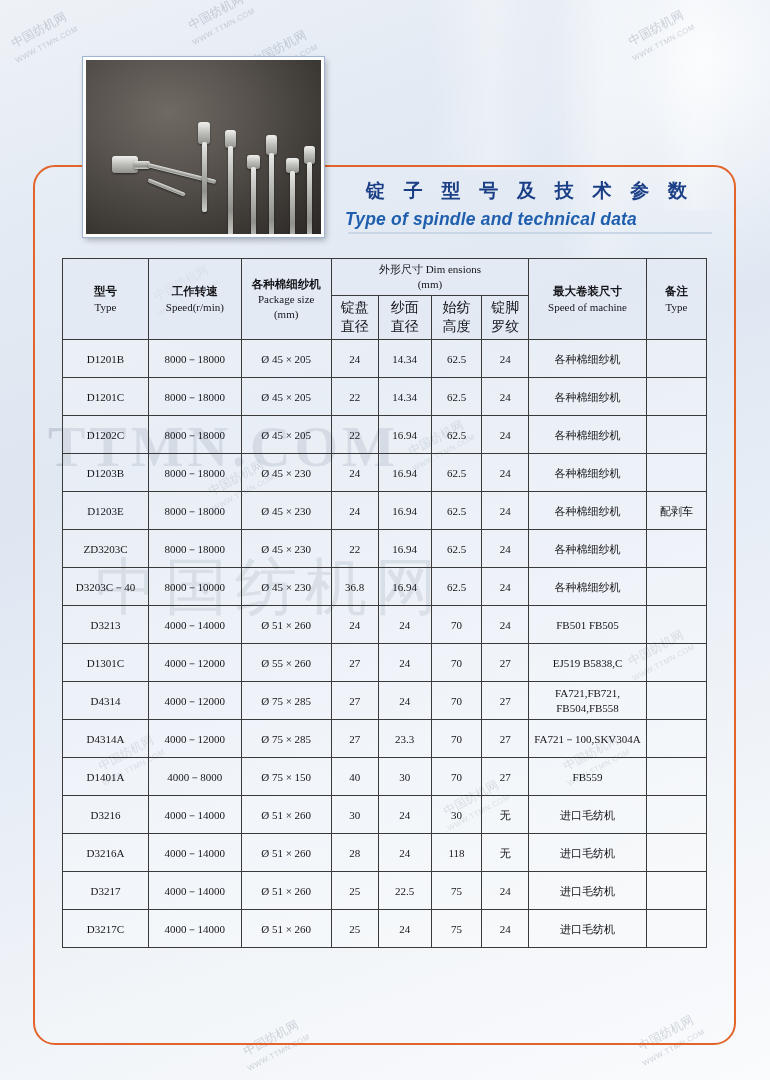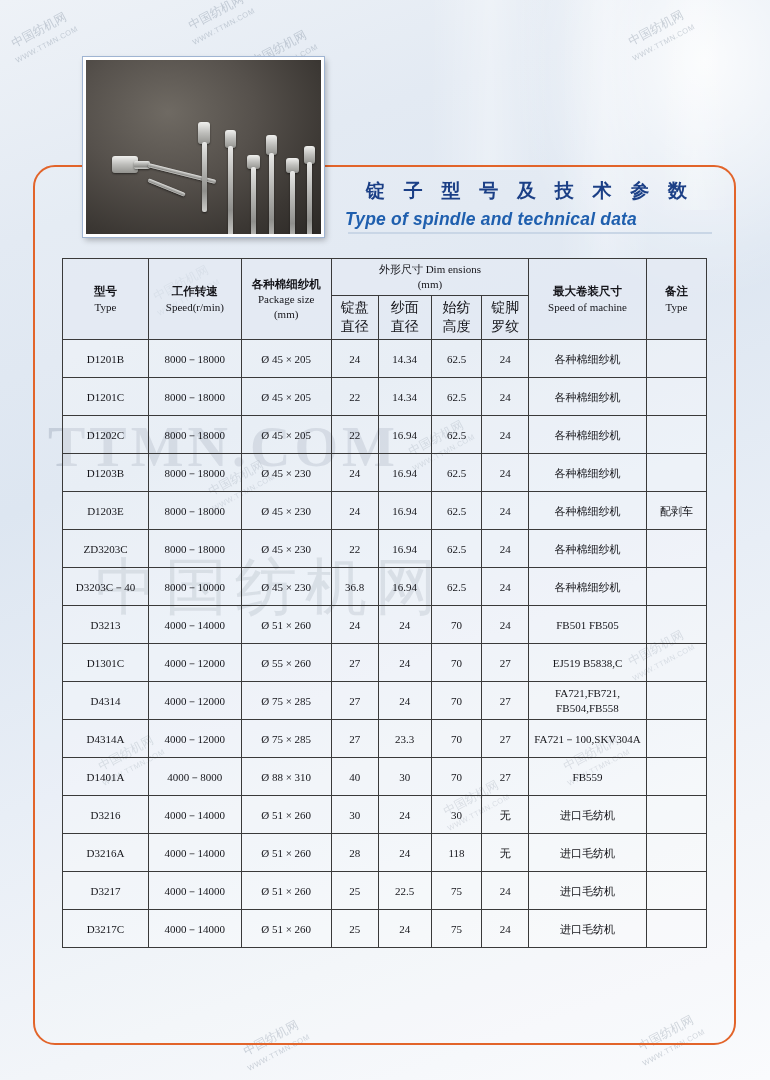--- a/index.html
+++ b/index.html
@@ -457,21 +457,21 @@
         <td>70</td>
         <td>27</td>
         <td class="two-line">
           <span>FA721－100,SKV304A</span>
         </td>
         <td></td>
       </tr>
       <tr>
         <td class="model">D1401A</td>
         <td>4000－8000</td>
-        <td>Ø 88 × 310</td>
+        <td>Ø 75 × 150</td>
         <td>40</td>
         <td>30</td>
         <td>70</td>
         <td>27</td>
         <td class="two-line">
           <span>FB559</span>
         </td>
         <td></td>
       </tr>
       <tr>

